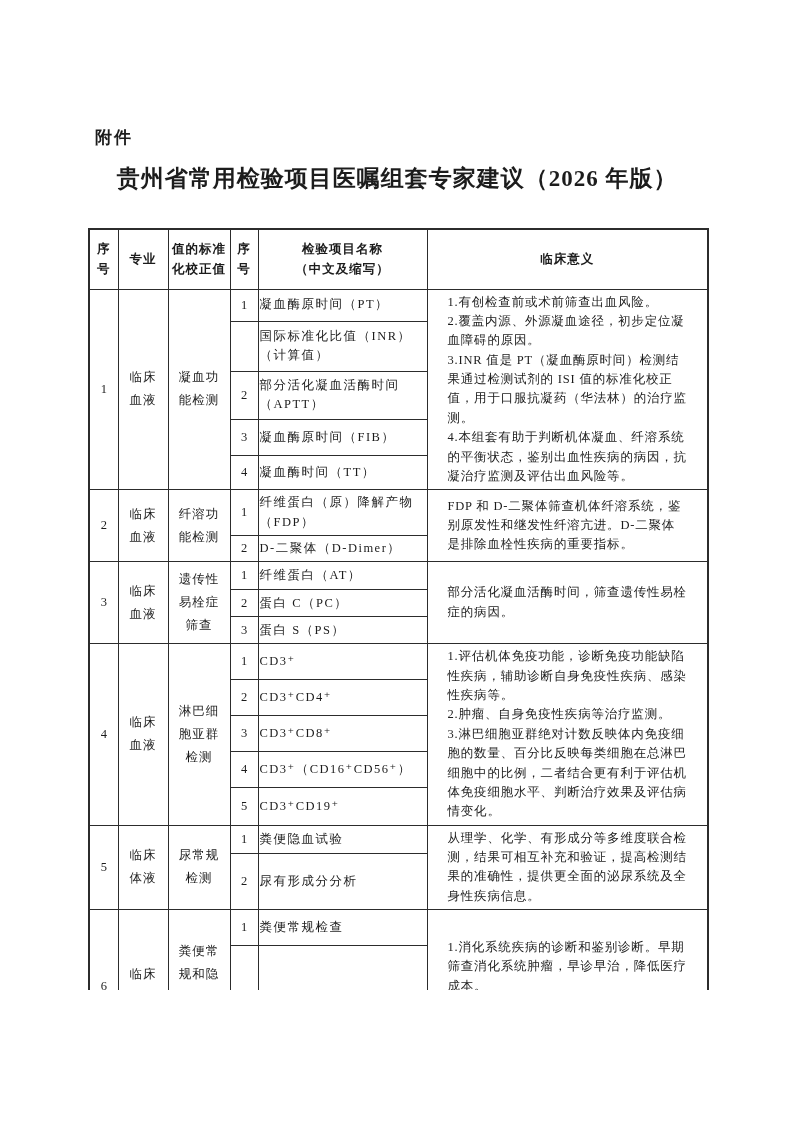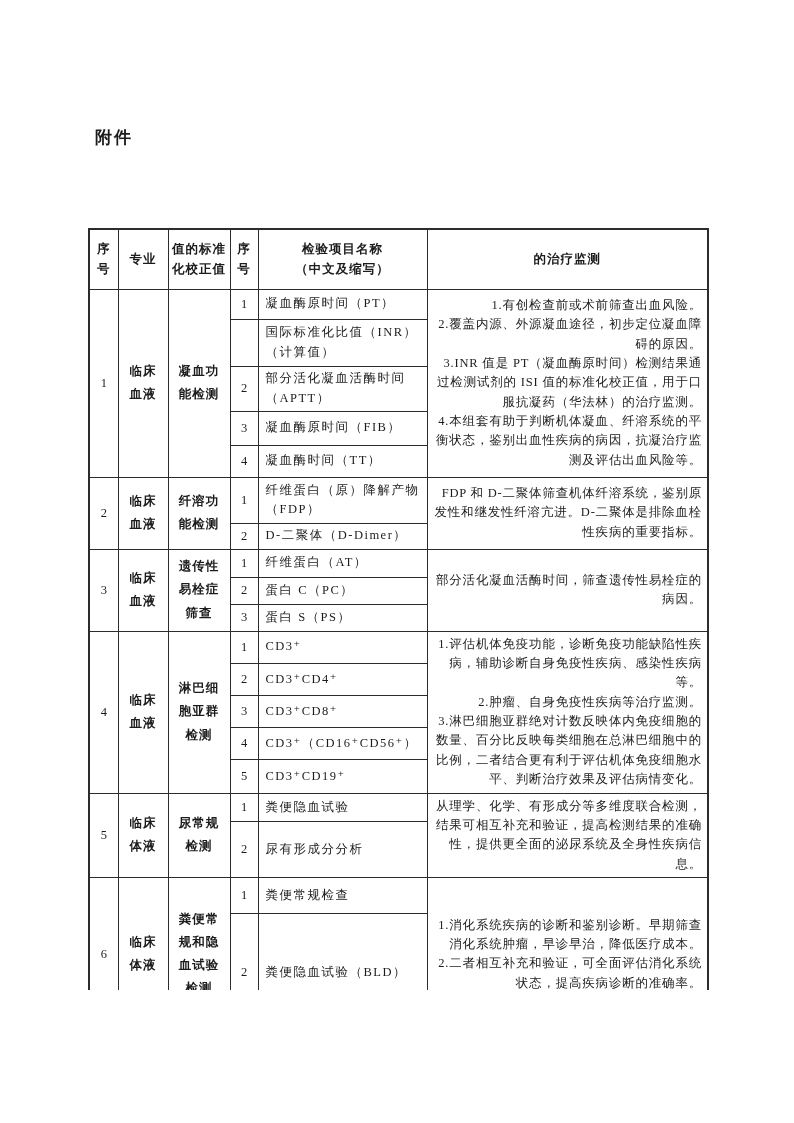--- a/index.html
+++ b/index.html
@@ -66,31 +66,30 @@
   td.num-cell {
     text-align: center;
     letter-spacing: 0;
     padding: 0;
   }
   td.center-cell {
     text-align: center;
     white-space: pre-line;
     line-height: 1.85;
     letter-spacing: 1px;
-    font-weight: bold;
   }
   td.name-cell {
     text-align: left;
-    padding: 2px 4px 2px 7px;
+    padding: 2px 4px 2px 1px;
     letter-spacing: 1.5px;
     line-height: 1.55;
   }
   td.sig-cell {
-    text-align: right;
-    padding: 3px 5px;
+    text-align: left;
+    padding: 3px 20px;
     letter-spacing: 0.8px;
     line-height: 1.55;
     white-space: pre-line;
     vertical-align: middle;
   }
   .page-number {
     position: absolute;
     left: 95px;
     top: 1042px;
     font-size: 14.5px;
@@ -98,40 +97,41 @@
     color: #2a2a2a;
   }
 </style>
 </head>
 <body>
 
 <div class="page">
 
   <div class="attachment-label">附件</div>
 
+  <h1 class="doc-title">贵州省常用检验项目医嘱组套专家建议（2026 年版）</h1>
 
   <table class="order-table">
     <colgroup>
       <col style="width:29px">
       <col style="width:50px">
       <col style="width:62px">
       <col style="width:28px">
       <col style="width:169px">
       <col style="width:281px">
     </colgroup>
 
     <tbody>
         <tr style="height:60px">
       <th>序号</th>
       <th>专业</th>
       <th>值的标准化校正值</th>
       <th>序号</th>
       <th>检验项目名称
 （中文及缩写）</th>
-      <th>的治疗监测</th>
+      <th>临床意义</th>
     </tr>
 
     <tr style="height:30px">
       <td class="num-cell" rowspan="5">1</td>
       <td class="center-cell" rowspan="5">临床
 血液</td>
       <td class="center-cell" rowspan="5">凝血功
 能检测</td>
       <td class="num-cell">1</td>
       <td class="name-cell">凝血酶原时间（PT）</td>

